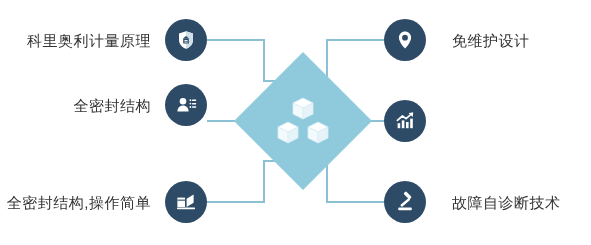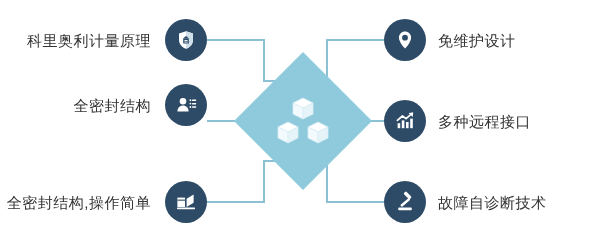--- a/index.html
+++ b/index.html
@@ -56,21 +56,21 @@
   .icon-circle svg { display: block; }
 
   .node-label {
     font-size: 15px;
     color: #333333;
     white-space: nowrap;
     letter-spacing: 0.5px;
     line-height: 1;
   }
   .node.left  .node-label { margin-right: 14px; text-align: left; }
-  .node.right .node-label { margin-left: 12px;  text-align: left; }
+  .node.right .node-label { margin-left: 26px;  text-align: left; }
 
   
   #node-tl { right: 384px; top: 19px; }
   #node-ml { right: 384px; top: 84px; }
   #node-bl { right: 384px; top: 181px; }
   #node-tr { left: 384px; top: 19px; }
   #node-mr { left: 384px; top: 100px; }
   #node-br { left: 384px; top: 181px; }
 </style>
 </head>
@@ -180,21 +180,20 @@
         <g fill="#ffffff">
           <rect x="4.6" y="14.2" width="2.6" height="5"></rect>
           <rect x="8.8" y="11.4" width="2.6" height="7.8"></rect>
           <rect x="13" y="13" width="2.6" height="6.2"></rect>
           <rect x="17.2" y="9.6" width="2.6" height="9.6"></rect>
         </g>
         <path d="M4.4 11.4 L9.4 7 L13 9.6 L19.2 4.4" fill="none" stroke="#ffffff" stroke-width="1.7" stroke-linecap="round" stroke-linejoin="round"></path>
         <path d="M15.6 4 L20.2 3.5 L19.7 8.1 Z" fill="#ffffff"></path>
       </svg>
     </span>
-    <span class="node-label">多种远程接口</span>
   </div>
 
   <div class="node right" id="node-br">
     <span class="icon-circle">
       <svg width="24" height="24" viewBox="0 0 24 24" aria-hidden="true">
         <g fill="#ffffff">
           <rect x="10.4" y="3.6" width="8.4" height="3.5" rx="1.2" transform="rotate(45 14.6 5.35)"></rect>
           <rect x="6.6" y="11.1" width="11.4" height="2.6" rx="1" transform="rotate(-40 12.3 12.4)"></rect>
           <rect x="5.2" y="17.6" width="13.6" height="2.6" rx="1"></rect>
         </g>

